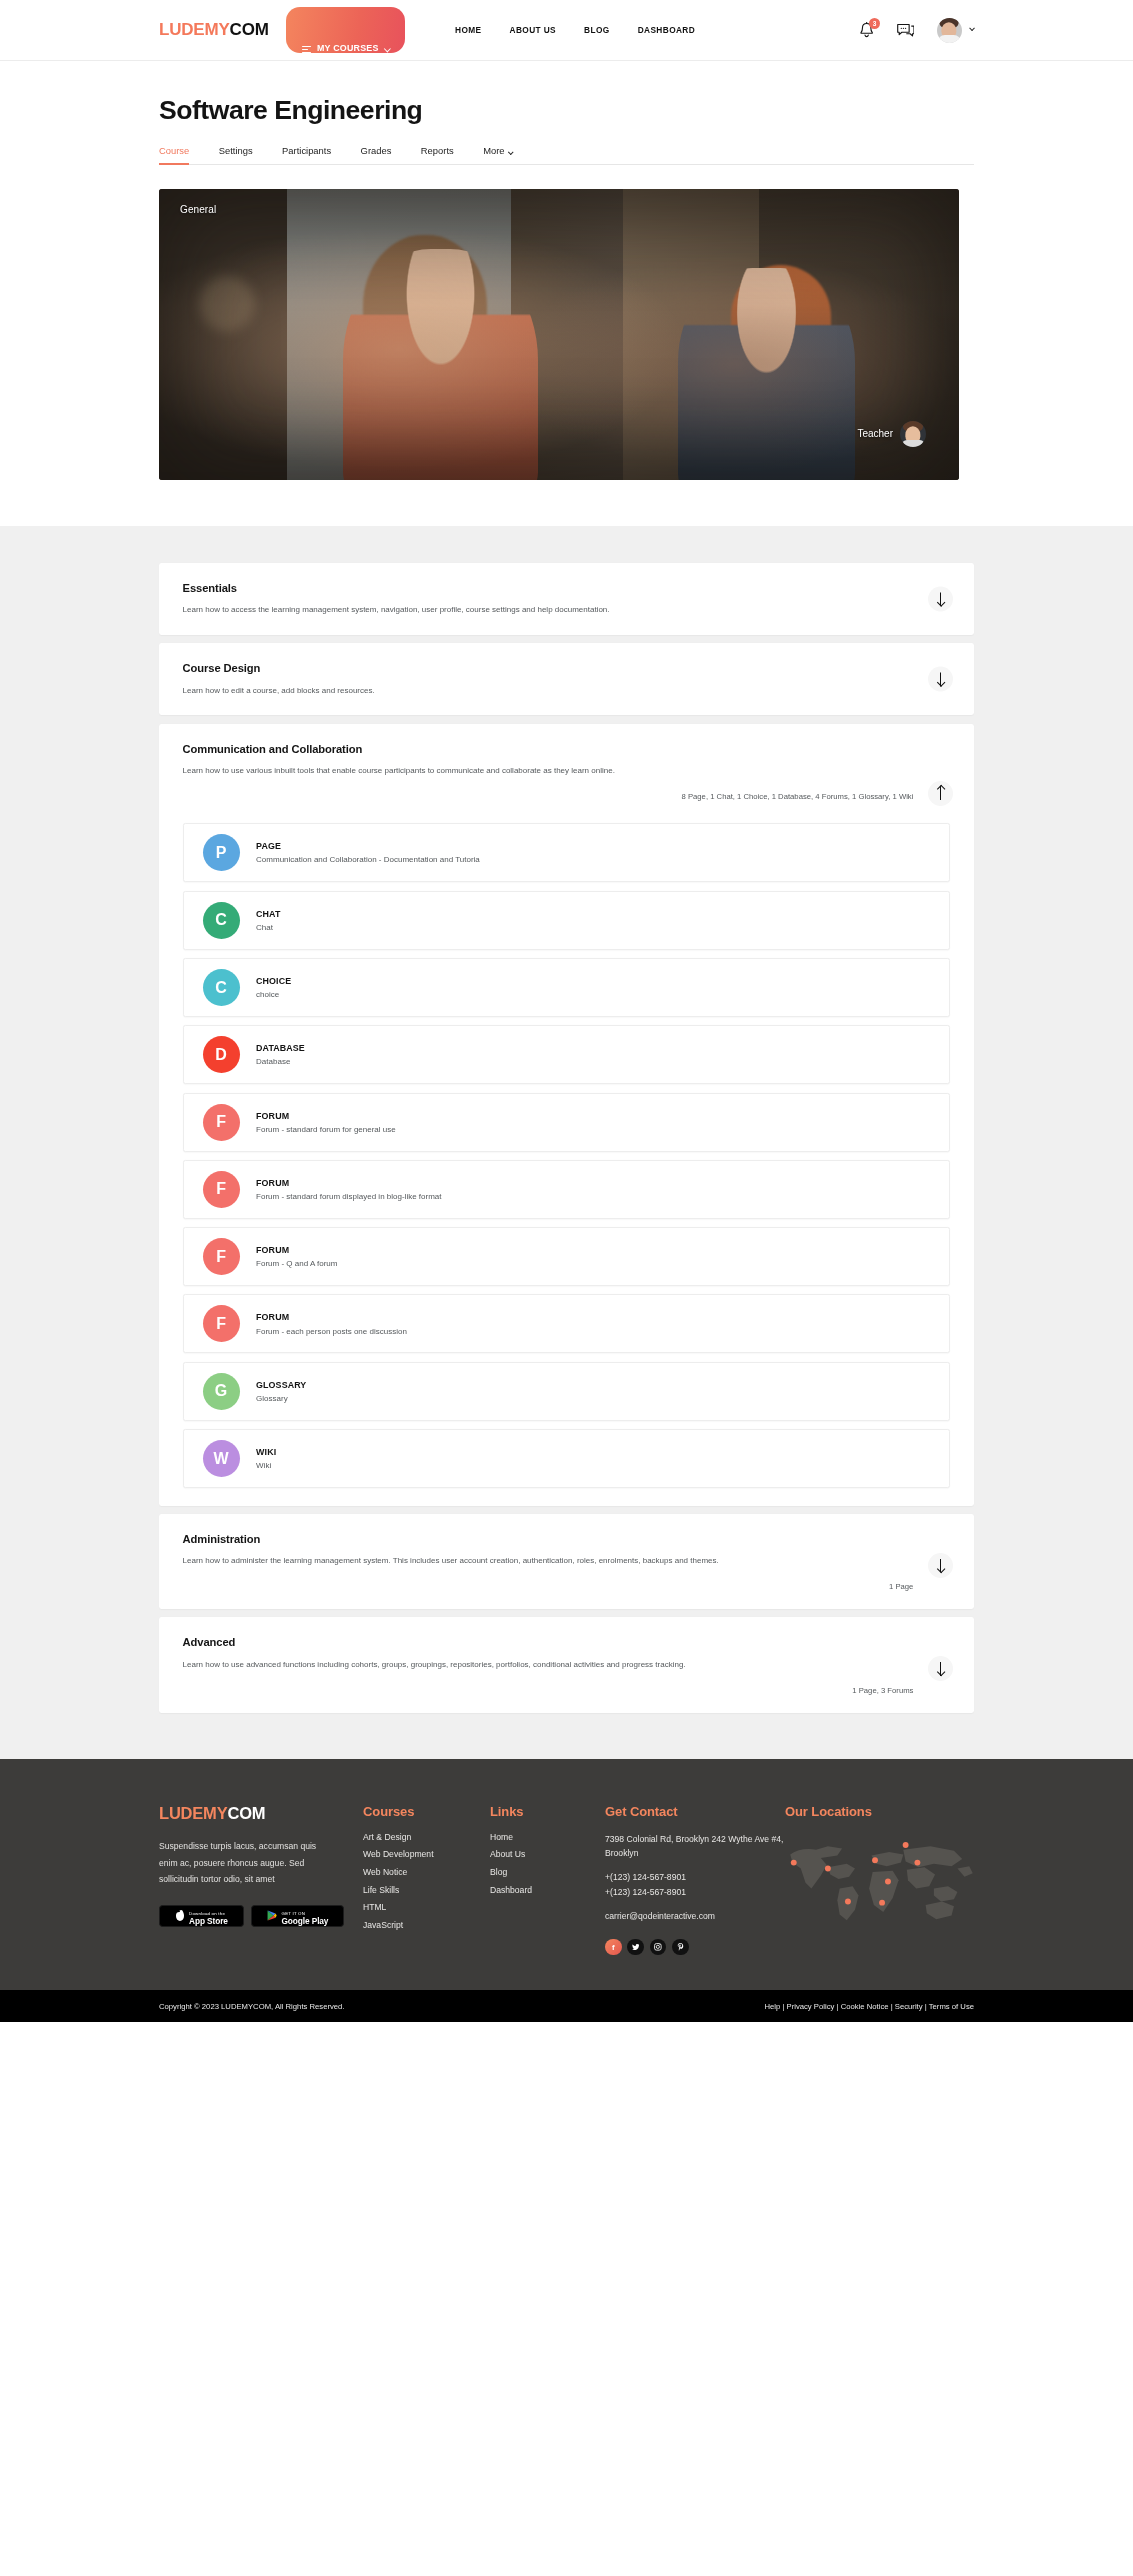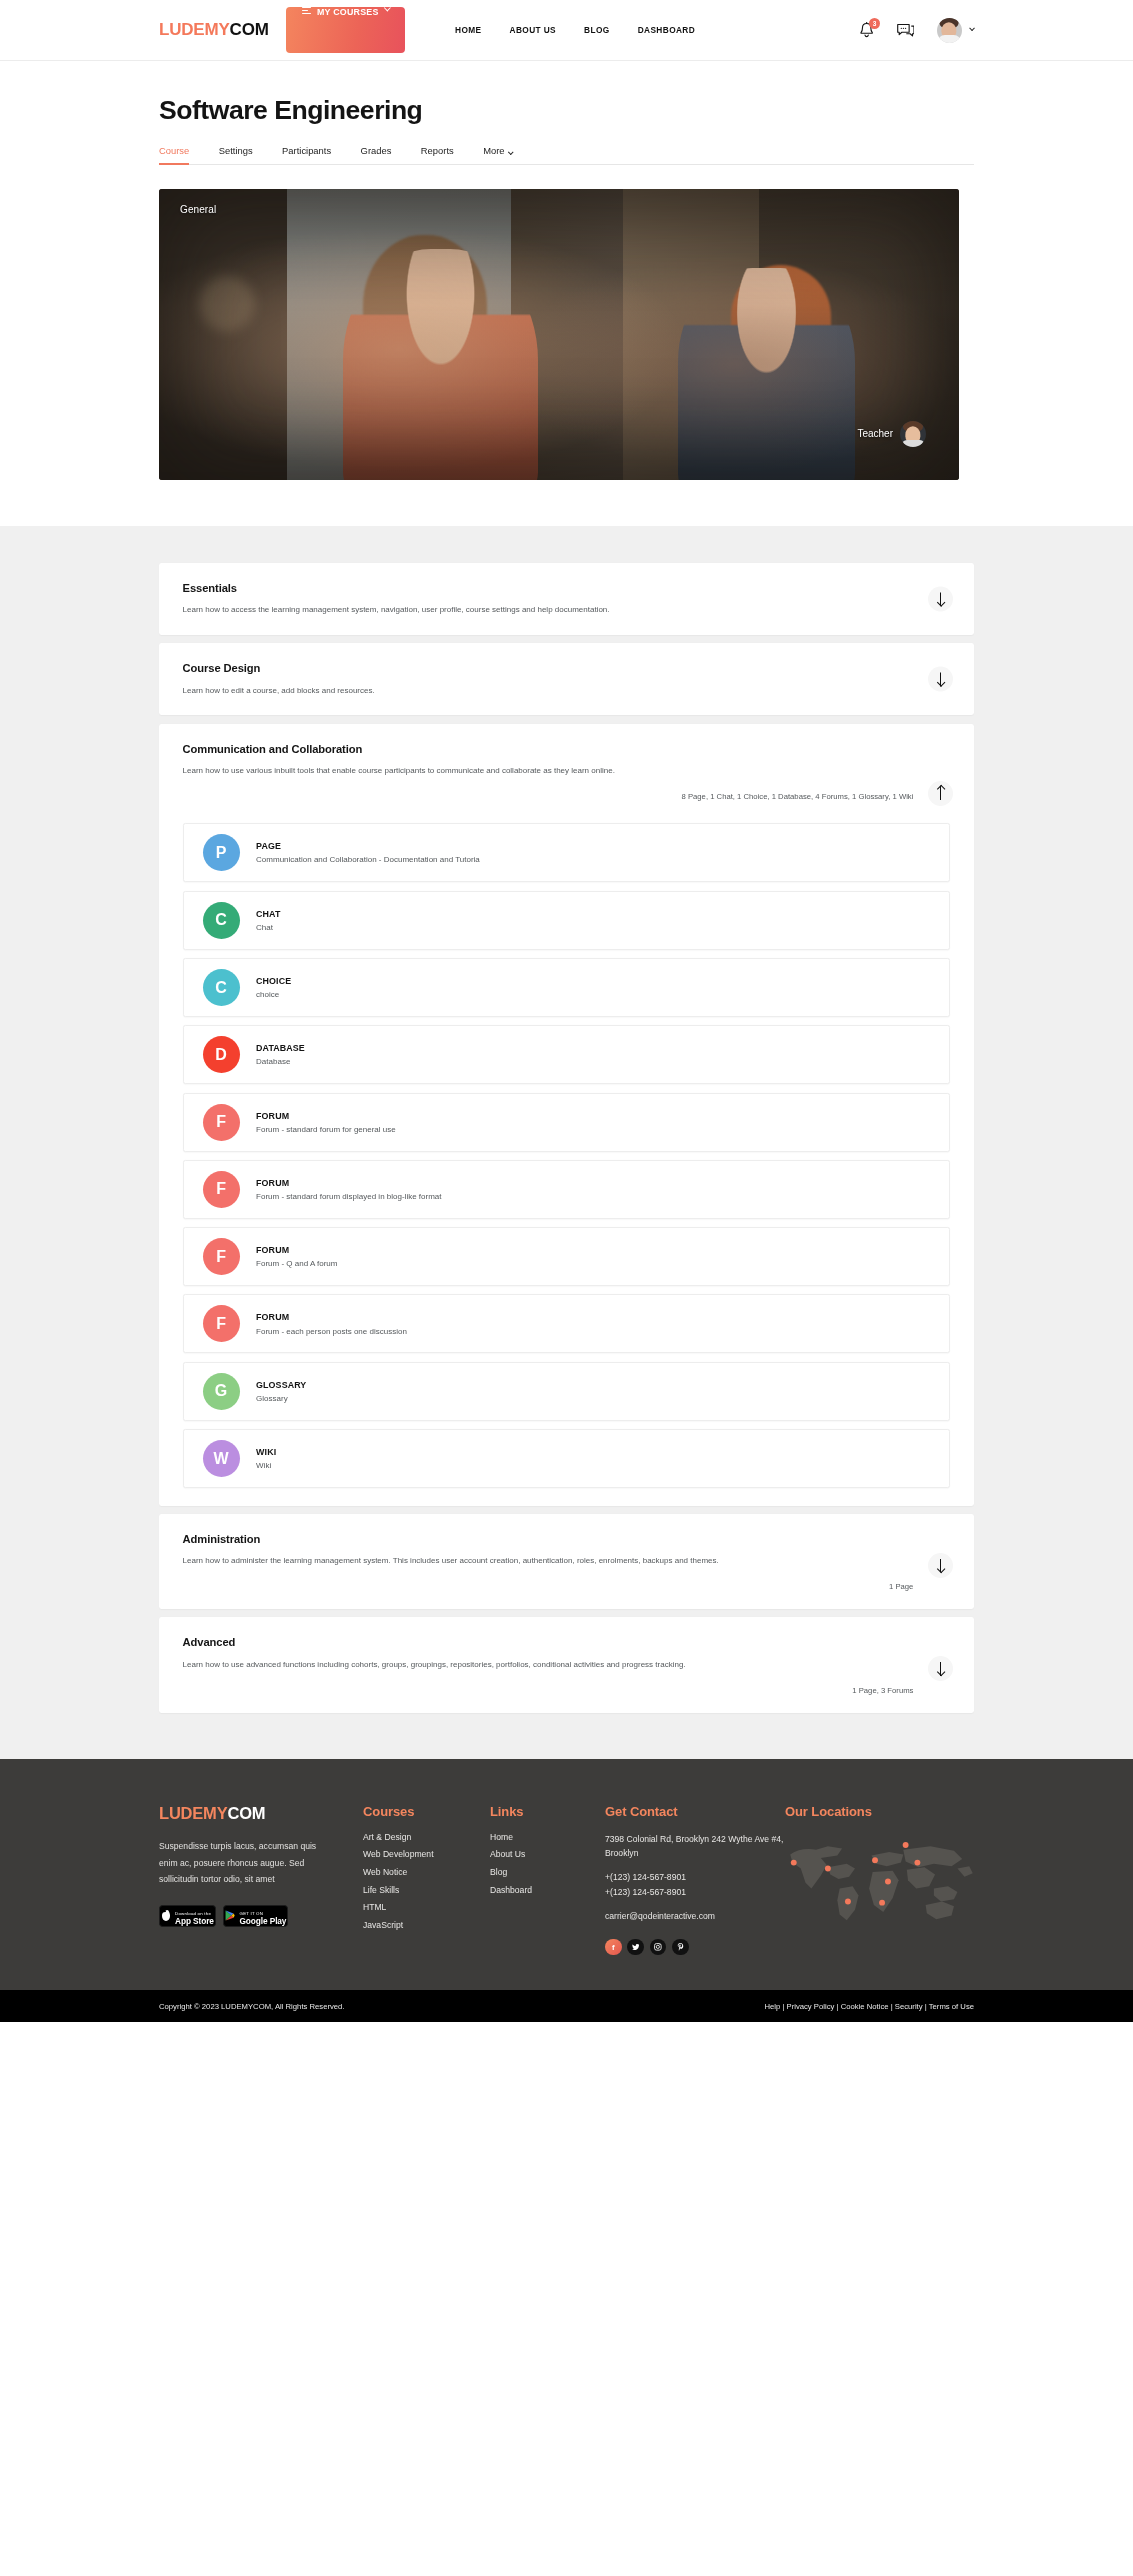--- a/index.html
+++ b/index.html
@@ -33,28 +33,28 @@
     letter-spacing: -0.2px;
     white-space: nowrap;
   }
   .logo .l-orange { color: #f4795b; }
   .logo .l-dark { color: #111111; }
 
   .my-courses-btn {
     margin-left: 17.7px;
     height: 46px;
     padding: 0 15.3px;
-    border-radius: 4px;
+    border-radius: 14px;
     background: linear-gradient(100deg, #f4855e 0%, #ec6457 60%, #e8525c 100%);
     color: #fff;
     font-size: 8.9px;
     font-weight: 700;
     letter-spacing: 0.2px;
     display: flex;
-    align-items: flex-start;
+    align-items: flex-end;
     gap: 6.5px;
     cursor: pointer;
     border: none;
     white-space: nowrap;
   }
   .burger { display: inline-flex; flex-direction: column; gap: 1.8px; width: 8.9px; }
   .burger i { display:block; height: 1.2px; background: #fff; border-radius: 1.2px; }
   .burger i:nth-child(1){ width: 8.9px; }
   .burger i:nth-child(2){ width: 6.5px; }
   .burger i:nth-child(3){ width: 8.9px; }
@@ -257,21 +257,21 @@
     display: grid;
     grid-template-columns: 204px 127px 115px 180px 1fr;
     gap: 0;
   }
   .f-logo { font-size:16.5px; font-weight:700; letter-spacing:-0.2px; margin-bottom: 15.3px; }
   .f-logo .o { color:#f4865e; }
   .f-logo .w { color:#ffffff; }
   .f-about { font-size:8.6px; line-height: 1.95; color:#e3e2e0; max-width: 163px; margin-bottom: 16.5px; }
   .stores { display:flex; gap: 7px; }
   .store {
-    background:#000; border-radius:3.5px; height: 22.4px; padding: 0 1px;
+    background:#000; border-radius:3.5px; height: 22.4px; padding: 0 15px;
     display:flex; align-items:center; gap: 4.7px; cursor:pointer; border:0.6px solid #1c1c1c;
   }
   .store .s-top { font-size: 4.4px; color:#fff; letter-spacing:0.2px; line-height:1; margin-bottom: 1.2px; }
   .store .s-big { font-size: 8.3px; color:#fff; font-weight:700; line-height:1; letter-spacing:-0.1px; }
   .apple { width: 9.4px; height: 11.2px; position: relative; }
   .apple:before { content:""; position:absolute; left:0.6px; top:1.8px; width:8.3px; height:8.9px; background:#fff; border-radius:42% 42% 48% 48%/ 38% 38% 56% 56%; }
   .apple:after { content:""; position:absolute; left:4.7px; top:-0.6px; width:3px; height:3.5px; background:#fff; border-radius:0 70% 0 70%; transform: rotate(-16deg); }
   .gplay { width: 10px; height: 11.2px; position:relative; }
 
   .f-col-title { font-size: 13px; font-weight:700; color:#f4865e; margin-bottom: 13px; letter-spacing:-0.1px; }

